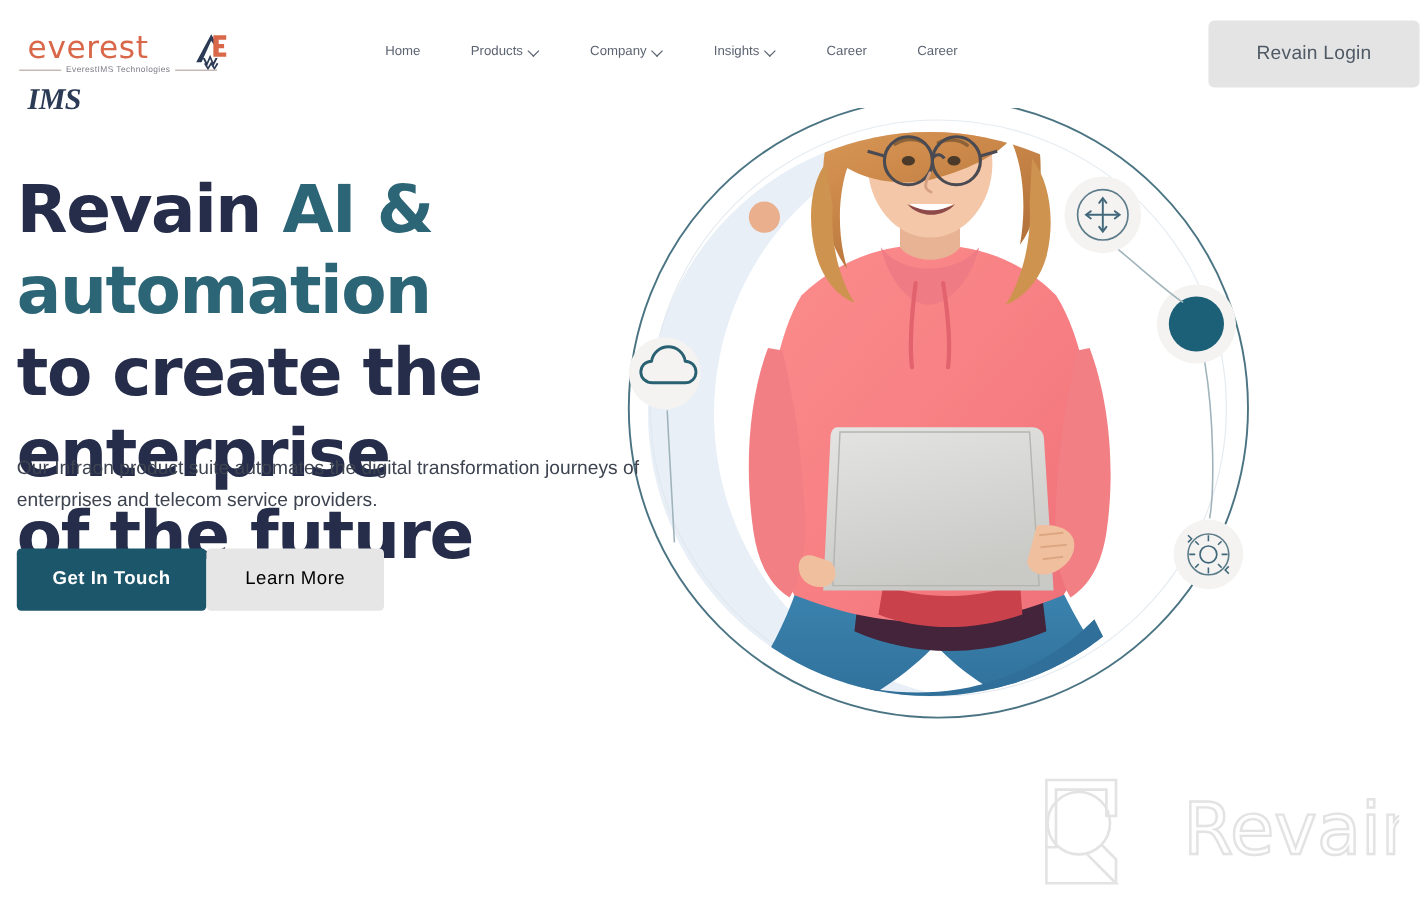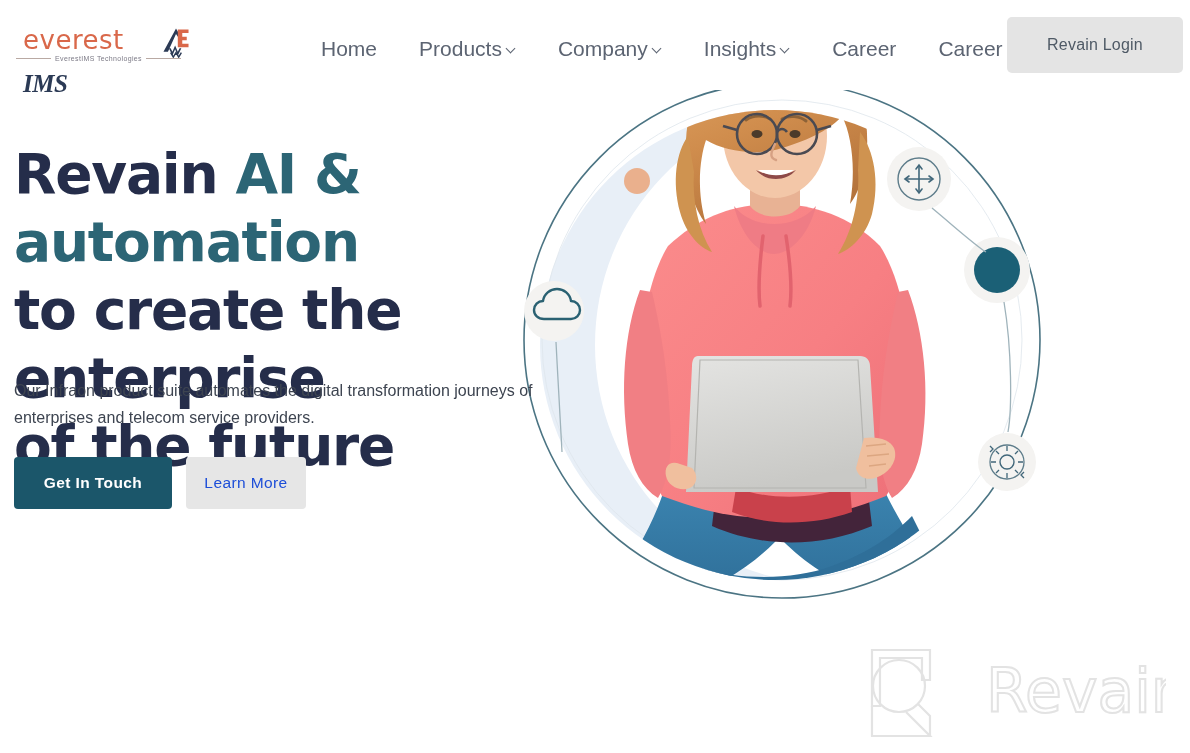--- a/index.html
+++ b/index.html
@@ -92,21 +92,21 @@
 
   .nav {
     position: absolute;
     left: 300px;
     top: 32px;
     display: flex;
     align-items: center;
     gap: 0px;
   }
   .nav-item {
-    font-size: 21px;
+    font-size: 11px;
     color: #5c6472;
     padding: 5px 21px;
     cursor: pointer;
     white-space: nowrap;
     display: inline-flex;
     align-items: center;
     gap: 5px;
   }
   .caret {
     display: inline-block;
@@ -168,21 +168,20 @@
     width: 575px;
     font-size: 16px;
     line-height: 27px;
     color: #3d4450;
   }
   .hero-actions {
     position: absolute;
     top: 317px;
     left: 0;
     display: flex;
-    gap: 14px;
     justify-content: center;
   }
   .btn {
     border: none;
     border-radius: 4px;
     font-family: "Liberation Sans", sans-serif;
     font-size: 15.5px;
     letter-spacing: 0.4px;
     cursor: pointer;
     height: 52px;
@@ -191,22 +190,22 @@
     justify-content: center;
   }
   .btn-primary {
     background: #1b566a;
     color: #ffffff;
     width: 158px;
     font-weight: bold;
   }
   .btn-secondary {
     background: #e6e6e6;
-    color: #1d4ed8;
-    width: 120px;
+    color: #000000;
+    width: 148px;
   }
 
   
   .hero-art {
     position: absolute;
     left: 520px;
     top: 40px;
     width: 540px;
     height: 600px;
     z-index: 10;

